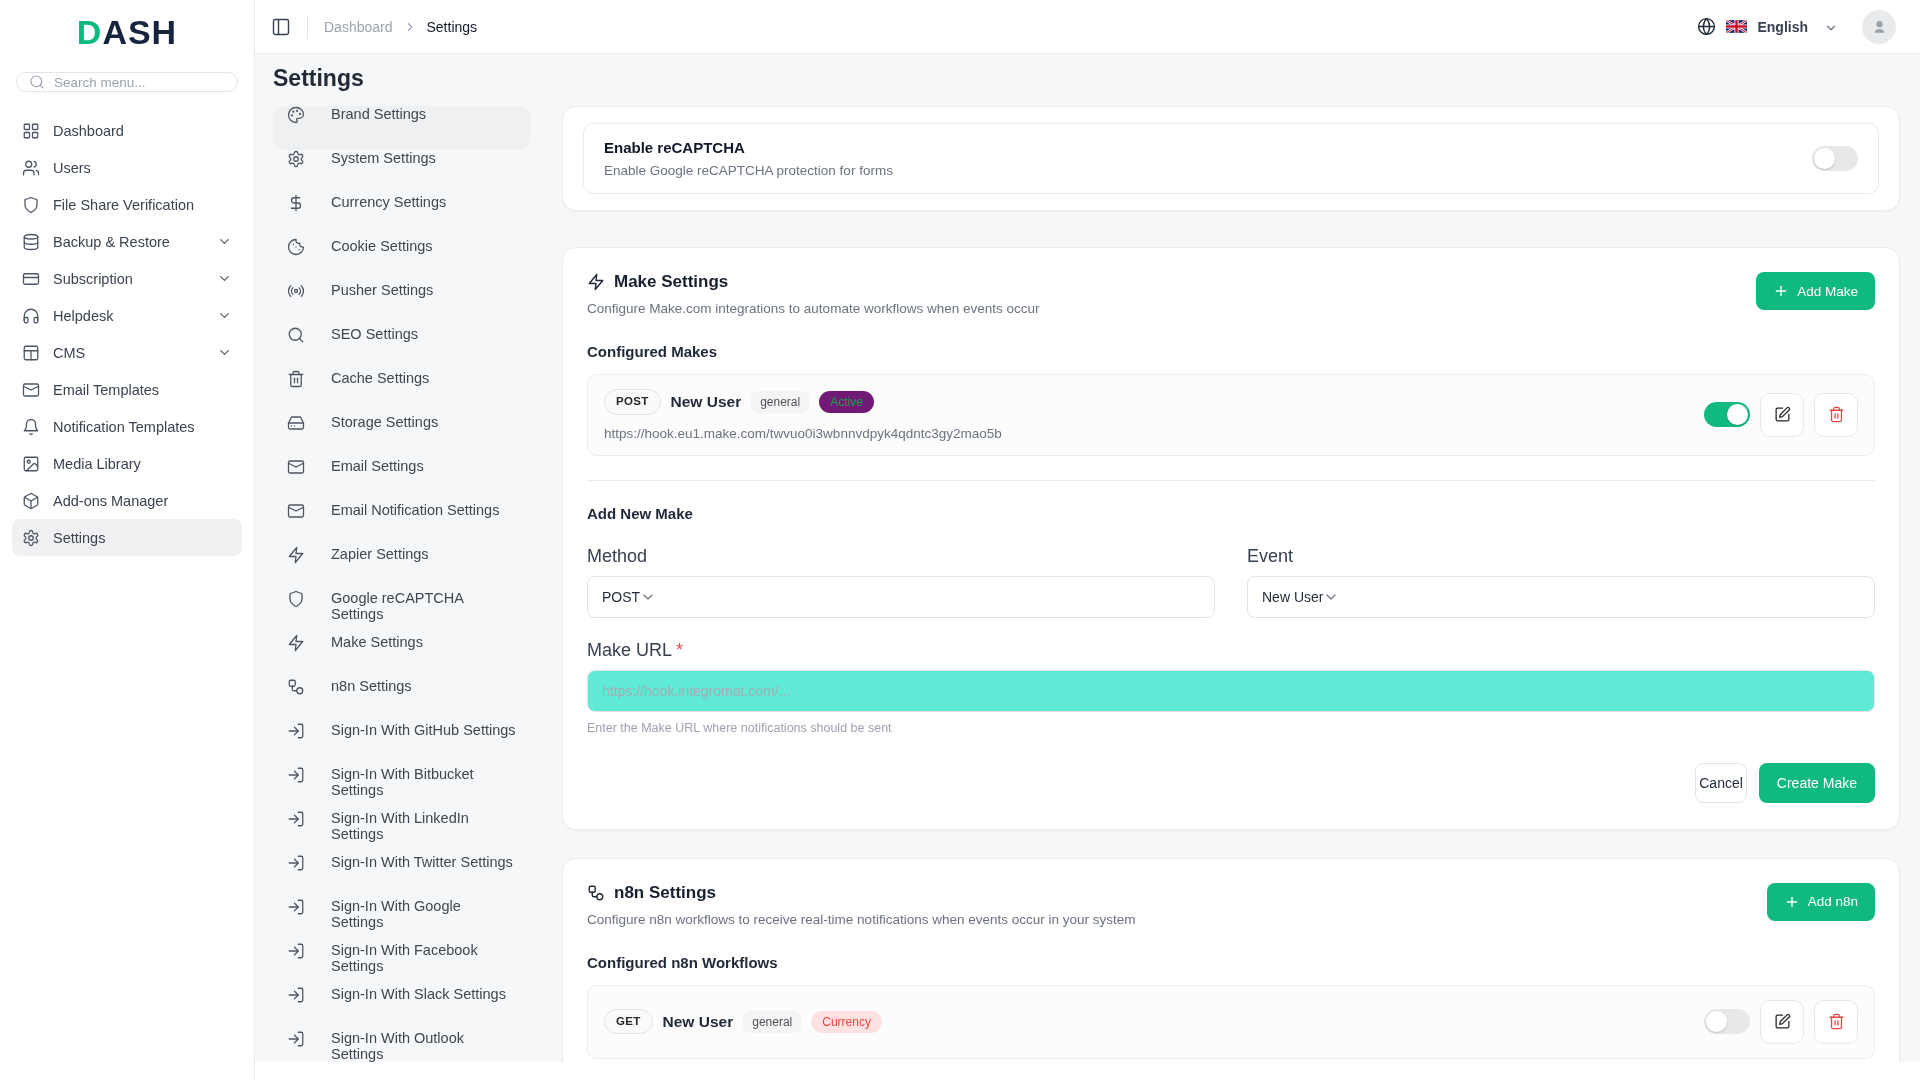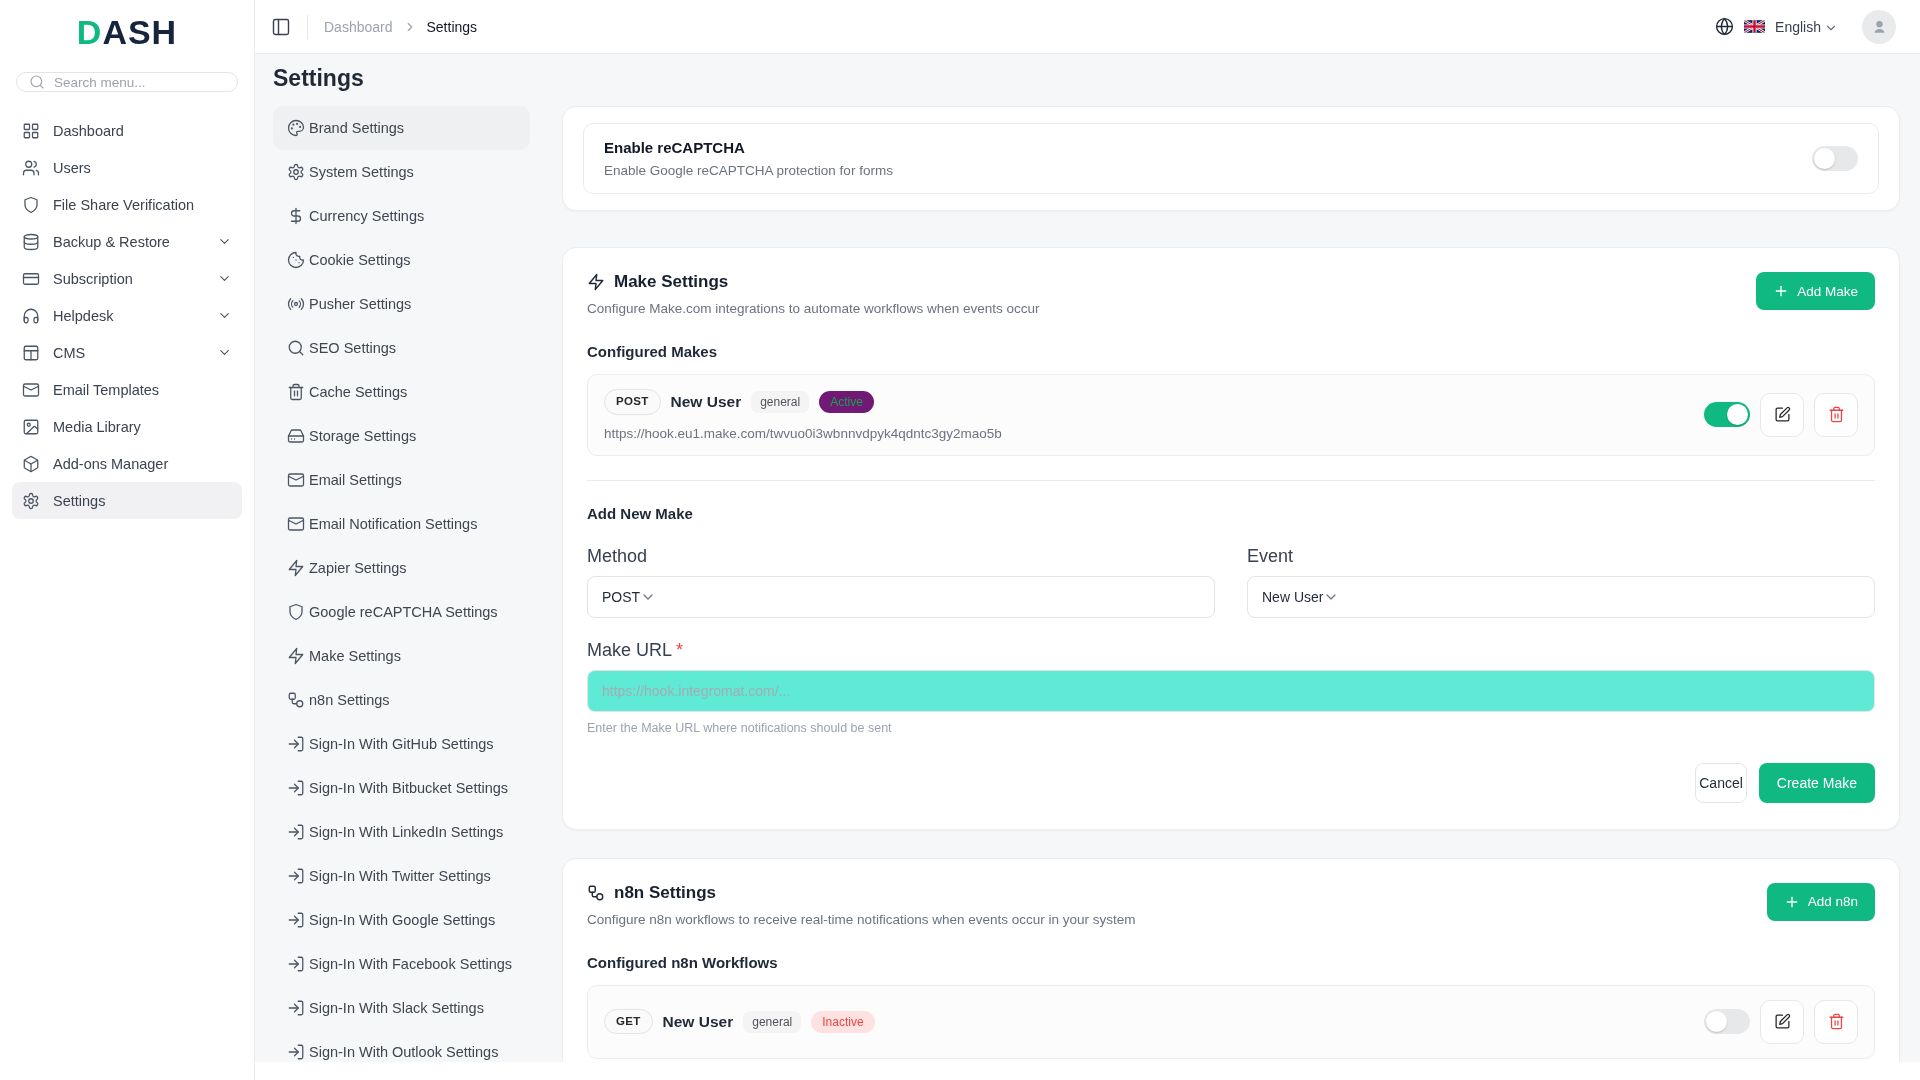--- a/index.html
+++ b/index.html
@@ -27,31 +27,31 @@
   .tb-left { display:flex; align-items:center; }
   .panel-btn { color:#374151; display:flex; cursor:pointer; }
   .tb-divider { width:1px; height:24px; background:#e5e7eb; margin:0 16px; }
   .crumbs { display:flex; align-items:center; gap:10px; font-size:14px; }
   .crumb-root { color:#9ca3af; cursor:pointer; }
   .crumb-sep { color:#9ca3af; display:flex; }
   .crumb-cur { color:#111827; font-weight:500; }
   .tb-right { margin-left:auto; display:flex; align-items:center; gap:10px; }
   .globe { color:#1f2937; display:flex; cursor:pointer; }
   .flag { width:21px; height:13px; border-radius:2px; overflow:hidden; display:block; }
-  .lang { font-size:14px; color:#374151; display:flex; align-items:flex-end; gap:3px; cursor:pointer; }
+  .lang { font-size:14px; color:#374151; display:flex; align-items:flex-end; gap:16px; cursor:pointer;font-weight:bold; }
   .lang .ic { color:#6b7280; }
   .avatar { width:34px; height:34px; border-radius:50%; background:#e9eaec; color:#9aa3ad; display:flex; align-items:center; justify-content:center; margin-left:14px; cursor:pointer; }
 
   .page { flex:1; padding:10px 20px 0 18px; position:relative; overflow:hidden; }
   .page-title { font-size:23px; font-weight:700; color:#1f2937; height:28px; line-height:28px; }
   .columns { display:flex; gap:32px; margin-top:14px; align-items:flex-start; }
 
   
   .setnav { width:257px; flex:none; display:flex; flex-direction:column; }
-  .setnav-item { height:44px; display:flex; align-items:center; gap:4px; padding:0 14px; border-radius:10px; font-size:14.5px; color:#3f4651; cursor:pointer; }
+  .setnav-item { height:44px; display:flex; gap:26px; padding:0 14px; border-radius:10px; font-size:14.5px; color:#3f4651; cursor:pointer; }
   .setnav-item .ic { color:#4b5563; }
   .setnav-item.active { background:#eff0f1; }
 
   
   .content { flex:1; display:flex; flex-direction:column; }
   .card { background:#fff; border:1px solid #ededef; border-radius:14px; box-shadow:0 1px 2px rgba(16,24,40,.04); }
   .card.recaptcha { padding:16px 20px; margin-bottom:36px; }
   .toggle-row { border:1px solid #e9eaec; border-radius:10px; padding:15px 20px; display:flex; align-items:center; }
   .toggle-row-info { flex:1; }
   .tr-title { font-size:15px; font-weight:600; color:#111827; }
@@ -194,20 +194,27 @@
             <polyline points="6 9 12 15 18 9"></polyline>
           </svg>
         </span>
       </div>
       <div class="snav-item">
         <svg class="ic" style="width:18px;height:18px" viewBox="0 0 24 24" fill="none" stroke="currentColor" stroke-width="1.7" stroke-linecap="round" stroke-linejoin="round">
           <rect x="2" y="4" width="20" height="16" rx="2"></rect>
           <path d="m22 7-10 5L2 7"></path>
         </svg>
         <span>Email Templates</span>
+      </div>
+      <div class="snav-item">
+        <svg class="ic" style="width:18px;height:18px" viewBox="0 0 24 24" fill="none" stroke="currentColor" stroke-width="1.7" stroke-linecap="round" stroke-linejoin="round">
+          <path d="M6 8a6 6 0 0 1 12 0c0 7 3 9 3 9H3s3-2 3-9"></path>
+          <path d="M10.3 21a1.94 1.94 0 0 0 3.4 0"></path>
+        </svg>
+        <span>Notification Templates</span>
       </div>
       <div class="snav-item">
         <svg class="ic" style="width:18px;height:18px" viewBox="0 0 24 24" fill="none" stroke="currentColor" stroke-width="1.7" stroke-linecap="round" stroke-linejoin="round">
           <rect x="3" y="3" width="18" height="18" rx="2"></rect>
           <circle cx="9" cy="9" r="2"></circle>
           <path d="m21 15-3.1-3.1a2 2 0 0 0-2.8 0L6 21"></path>
         </svg>
         <span>Media Library</span>
       </div>
       <div class="snav-item">
@@ -604,21 +611,21 @@
           </div>
 
           <div class="sub-heading">Configured n8n Workflows</div>
           <div id="n8n-items">
               <div class="hook-row">
                 <div class="hook-info">
       <div class="hook-top">
         <span class="badge method">GET</span>
         <span class="hook-name">New User</span>
         <span class="badge group">general</span>
-        <span class="badge status off">Inactive</span>
+        <span class="badge status off">Currency</span>
       </div>
                 </div>
     <div class="hook-actions">
       <div class="toggle ">
                     <div class="knob"></div>
                   </div>
       <button class="icon-btn">
                     <svg class="ic" style="width:17px;height:17px" viewBox="0 0 24 24" fill="none" stroke="currentColor" stroke-width="1.8" stroke-linecap="round" stroke-linejoin="round">
                       <path d="M12 3H5a2 2 0 0 0-2 2v14a2 2 0 0 0 2 2h14a2 2 0 0 0 2-2v-7"></path>
                       <path d="M18.4 2.6a2.12 2.12 0 1 1 3 3L12 15l-4 1 1-4Z"></path>

